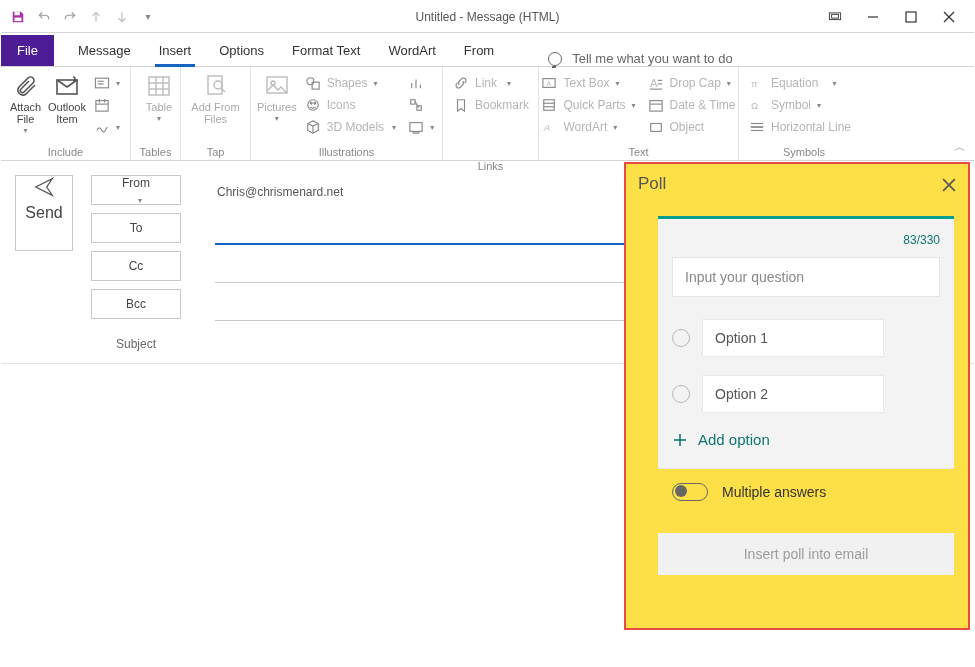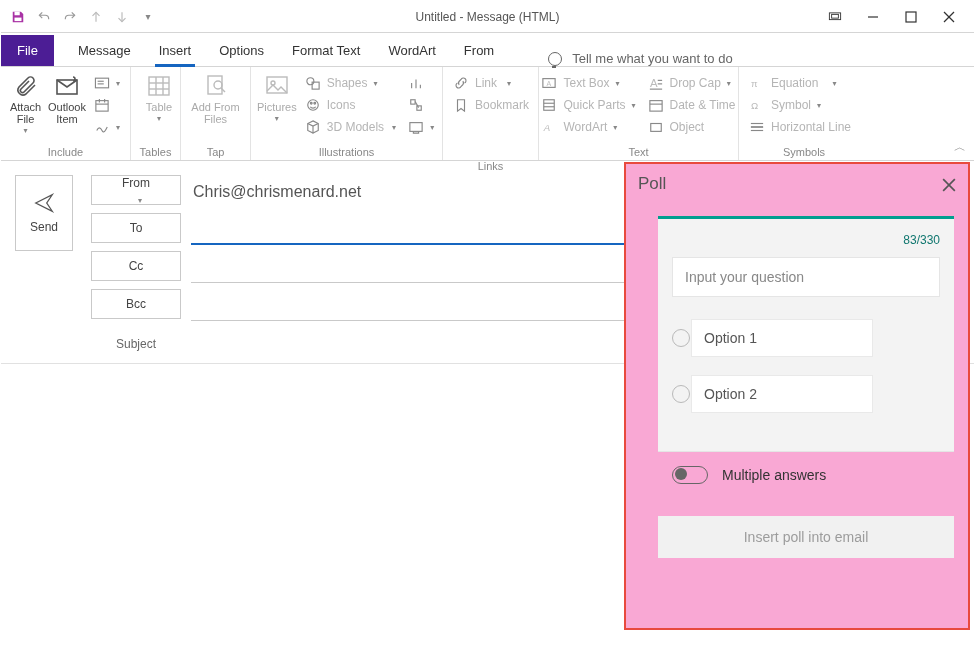--- a/index.html
+++ b/index.html
@@ -36,37 +36,37 @@
   .caret-dn { font-size:8px; color:#888;}
   .stack { display:flex; flex-direction:column; gap:2px;}
   .small-btn { height:20px; display:flex; align-items:center; gap:6px; font-size:12px; color:#666; padding:0 4px; white-space:nowrap;}
   .small-btn.dim { color:#b5b5b5;}
   .small-btn .sico { width:16px; height:16px; display:flex; align-items:center; justify-content:center; color:#888;}
   .small-btn .sico svg { width:14px; height:14px; fill:none; stroke:currentColor; stroke-width:1.3;}
   .collapse { position:absolute; right:8px; bottom:4px; color:#888; font-size:12px;}
   
   .compose { display:flex; padding:14px 8px 0 14px;}
   .send-col { width:60px;}
-  .send-btn { width:58px; height:76px; border:1px solid #c9c9c9; display:flex; flex-direction:column; align-items:center; justify-content:center; gap:6px; font-size:12px; color:#444;}
+  .send-btn { width:58px; height:76px; border:1px solid #c9c9c9; display:flex; flex-direction:column; align-items:center; justify-content:flex-start; gap:6px; font-size:16px; color:#444;}
   .send-btn svg { width:22px; height:22px; fill:none; stroke:#555; stroke-width:1.4;}
   .addr-col { width:90px; margin-left:16px; display:flex; flex-direction:column; gap:8px;}
   .addr-btn { height:30px; border:1px solid #c9c9c9; display:flex; align-items:center; justify-content:center; gap:6px; font-size:12px; color:#444;flex-direction:column;}
   .subj-label { text-align:center; color:#666; font-size:12px; margin-top:10px;}
   .field-col { flex:1; margin-left:10px; display:flex; flex-direction:column; gap:8px; padding-top:2px; padding-right:8px;}
-  .field { height:30px; border-bottom:1px solid #c9c9c9; display:flex; align-items:center; font-size:16px; color:#555; padding-left:2px;}
+  .field { height:30px; border-bottom:1px solid #c9c9c9; display:flex; align-items:center; font-size:12px; color:#555; padding-left:2px;margin-left:24px;}
   .field.active { border-bottom:2px solid #1565C0;}
   
-  .poll { position:absolute; right:4px; top:161px; width:346px; height:468px; border:2px solid #E84A3E; background:#f9a8d4;}
+  .poll { position:absolute; right:4px; top:161px; width:346px; height:468px; border:2px solid #E84A3E; background:#fde047;}
   .poll-head { height:40px; display:flex; align-items:center; justify-content:space-between; padding:0 12px; font-size:17px; color:#555;}
   .poll-close { width:14px; height:14px; cursor:pointer;}
   .poll-close svg { width:14px; height:14px; stroke:#555; stroke-width:1.4; fill:none;}
   .poll-card { margin:12px 14px 0 32px; background:#f3f3f3; border-top:3px solid #009e8f; padding:14px 14px 20px;}
   .counter { text-align:right; font-size:12px; color:#0f766e; margin-bottom:10px;}
   .q-input { background:#fff; height:40px; border:1px solid #e5e5e5; padding:0 12px; display:flex; align-items:center; color:#888; font-size:14px; margin-bottom:22px;}
-  .opt-row { display:flex; align-items:center; gap:1px; margin-bottom:18px;}
+  .opt-row { display:flex; align-items:center; gap:12px; margin-bottom:18px;}
   .radio { width:18px; height:18px; border:1.6px solid #b9b9b9; border-radius:50%; flex:none;}
   .opt-input { background:#fff; height:38px; border:1px solid #e9e9e9; flex:none; width:182px; padding:0 12px; display:flex; align-items:center; font-size:14px; color:#555;}
   .add-opt { display:flex; align-items:center; gap:10px; color:#0f766e; font-size:15px; margin-top:6px;}
   .add-opt svg { width:16px; height:16px; stroke:#0f766e; stroke-width:1.6; fill:none;}
   .mult { margin:0 14px 0 32px; border-top:1px solid #e5e5e5; padding:14px 14px; display:flex; align-items:center; gap:14px; font-size:14px; color:#333;}
   .toggle { width:36px; height:18px; border:1.5px solid #666; border-radius:10px; position:relative;}
   .toggle::after { content:""; width:12px; height:12px; background:#666; border-radius:50%; position:absolute; left:2px; top:1px;}
   .insert-btn { margin:18px 14px 0 32px; height:42px; background:#f1f1f1; color:#9c9c9c; display:flex; align-items:center; justify-content:center; font-size:14px;}
   svg { overflow:visible;}
 </style>
@@ -510,20 +510,27 @@
         <div class="opt-input">
             <span>Option 1</span>
           </div>
       </div>
       <div class="opt-row">
         <div class="radio"></div>
         <div class="opt-input">
             <span>Option 2</span>
           </div>
       </div>
+      <div class="add-opt">
+        <svg viewBox="0 0 16 16">
+            <line x1="8" y1="2" x2="8" y2="14"></line>
+            <line x1="2" y1="8" x2="14" y2="8"></line>
+          </svg>
+        <span>Add option</span>
+      </div>
     </div>
     <div class="mult">
       <div class="toggle"></div>
       <span>Multiple answers</span>
     </div>
     <div class="insert-btn">
         <span>Insert poll into email</span>
       </div>
   </div>
 

